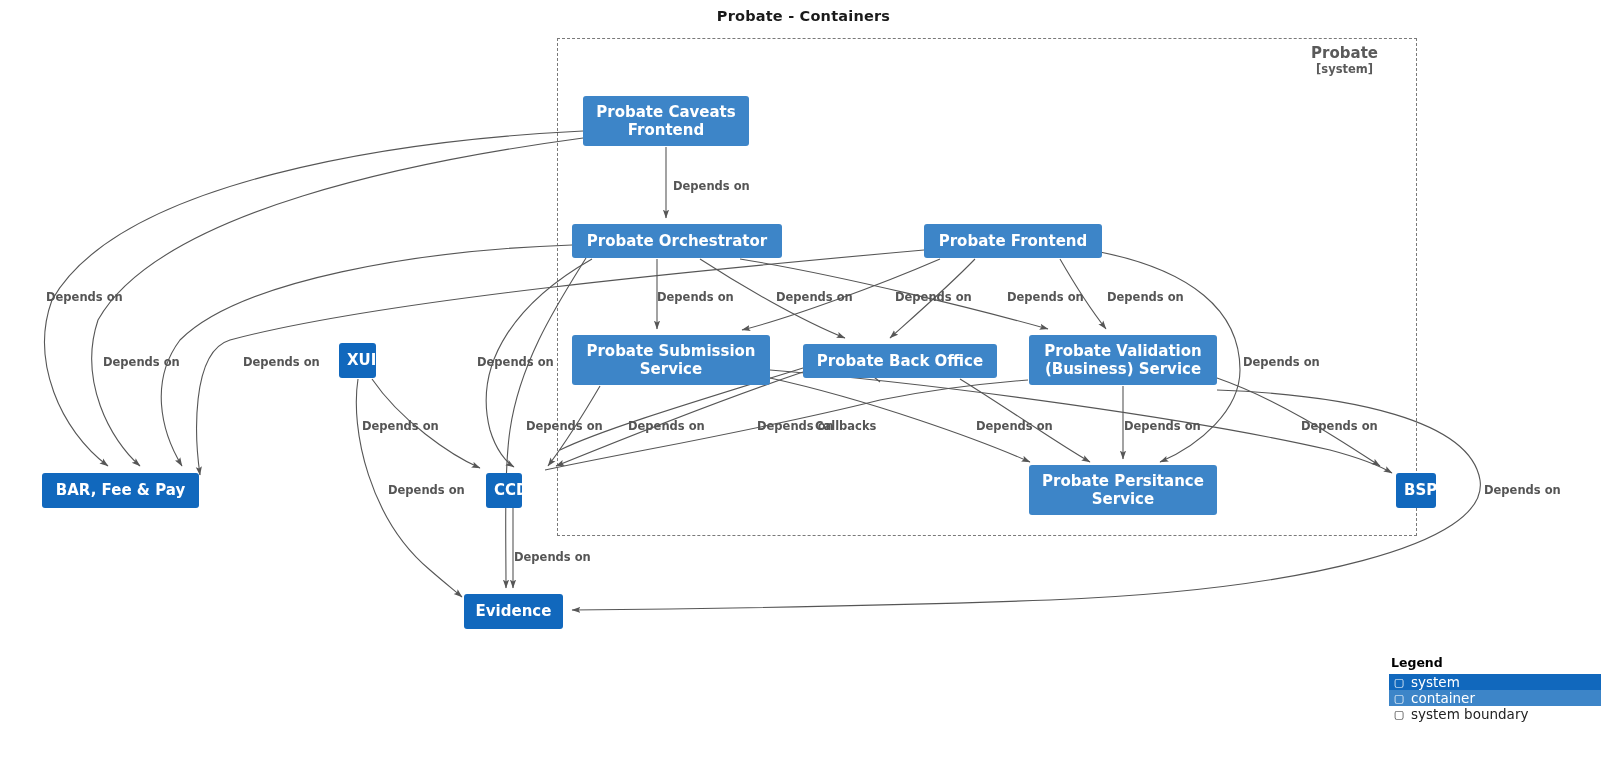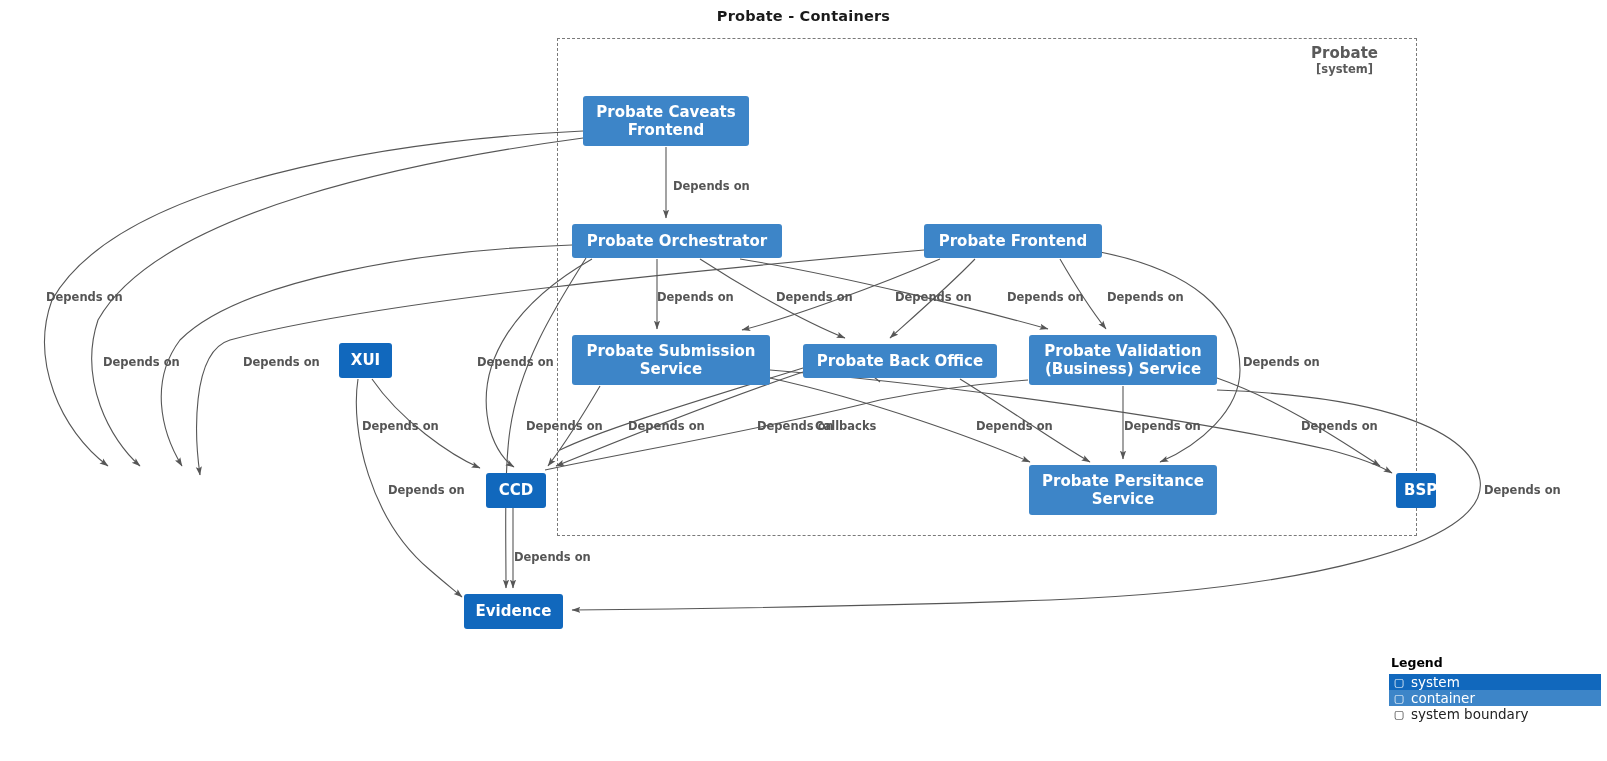--- a/index.html
+++ b/index.html
@@ -184,24 +184,27 @@
   </div>
   <div class="node container" style="left:803px; top:344px; width:194px; height:34px;">
     <span class="nlabel">Probate Back Office</span>
   </div>
   <div class="node container" style="left:1029px; top:335px; width:188px; height:50px;">
     <span class="nlabel">Probate Validation (Business) Service</span>
   </div>
   <div class="node container" style="left:1029px; top:465px; width:188px; height:50px;">
     <span class="nlabel">Probate Persitance Service</span>
   </div>
-  <div class="node system" style="left:339px; top:343px; width:53px; height:35px;">
+  <div class="node system" style="left:339px; top:343px; width:37px; height:35px;">
     <span class="nlabel">XUI</span>
   </div>
-  <div class="node system" style="left:486px; top:473px; width:60px; height:35px;">
+  <div class="node system" style="left:42px; top:473px; width:157px; height:35px;">
+    <span class="nlabel">BAR, Fee &amp; Pay</span>
+  </div>
+  <div class="node system" style="left:486px; top:473px; width:36px; height:35px;">
     <span class="nlabel">CCD</span>
   </div>
   <div class="node system" style="left:464px; top:594px; width:99px; height:35px;">
     <span class="nlabel">Evidence</span>
   </div>
   <div class="node system" style="left:1396px; top:473px; width:40px; height:35px;">
     <span class="nlabel">BSP</span>
   </div>
 
   <span class="edge-label" style="left:673px;  top:179px;">Depends on</span>

